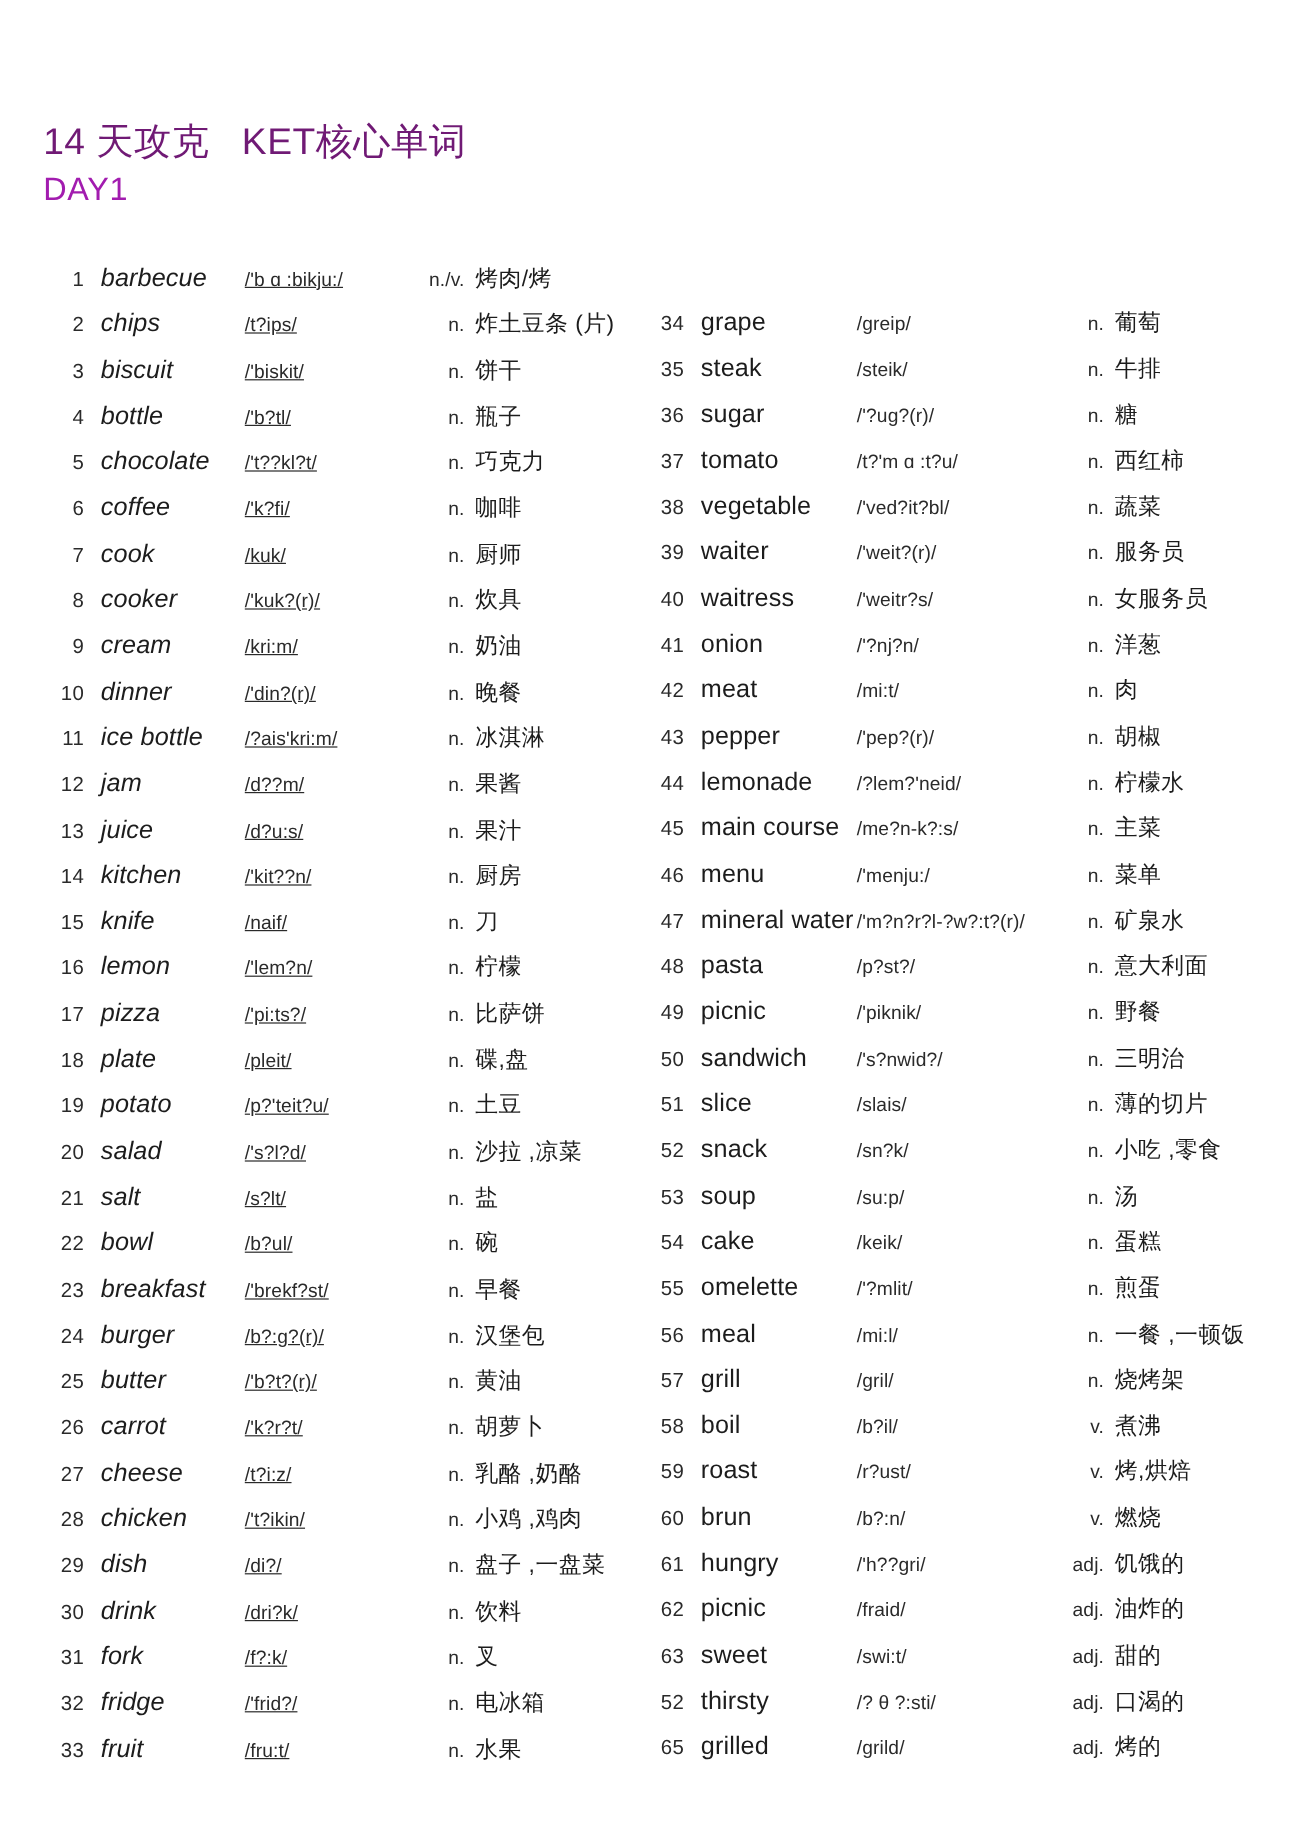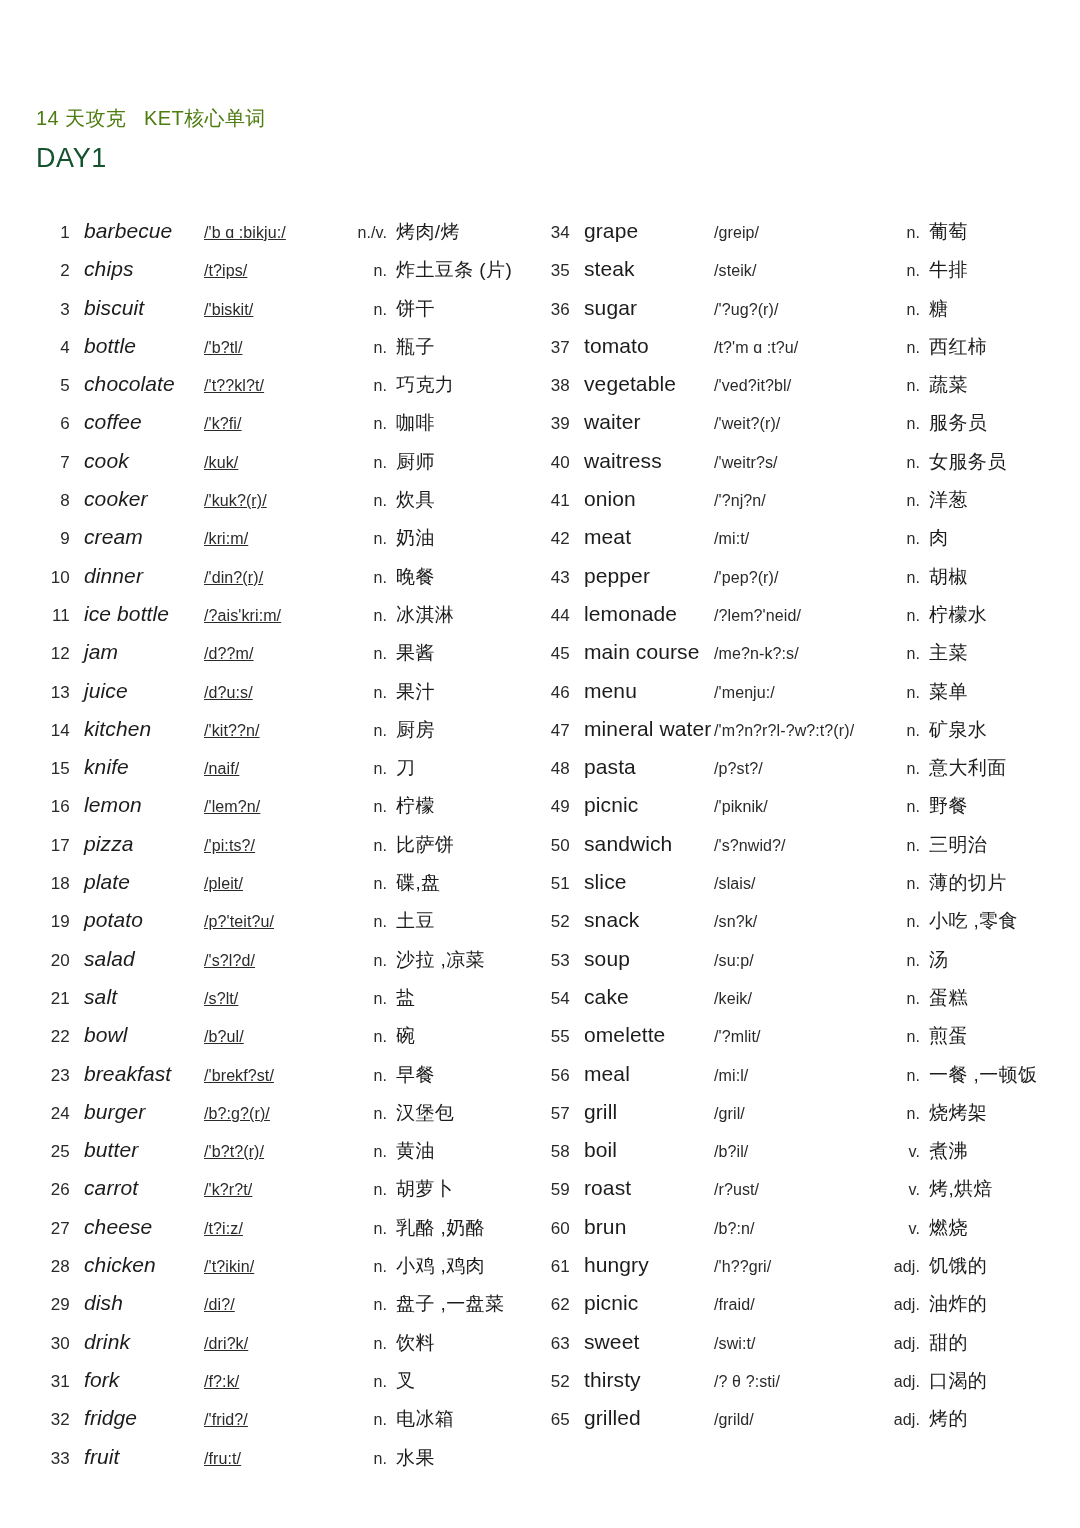--- a/index.html
+++ b/index.html
@@ -24,47 +24,47 @@
   }
 
   
   .title-block {
     position: absolute;
     left: 36px;
     top: 98px;
     width: 700px;
   }
   .title-line-1 {
-    font-size: 20px;
+    font-size: 31px;
     line-height: 40px;
     letter-spacing: 0.4px;
-    color: #4d7c0f;
+    color: #701a75;
     white-space: pre;
   }
   .title-line-2 {
     font-size: 27px;
     line-height: 40px;
     letter-spacing: 0.6px;
-    color: #14532d;
+    color: #a21caf;
     white-space: pre;
   }
 
   
   .columns {
     position: absolute;
     left: 0;
     top: 219px;
     width: 1080px;
   }
   .col {
     position: absolute;
     top: 0;
   }
   .col-left  { left: 36px;  width: 500px; }
-  .col-right { left: 536px; width: 520px; }
+  .col-right { left: 536px; width: 520px; margin-top: 37px; }
 
   .row {
     height: 38.3px;
     display: flex;
     align-items: baseline;
     white-space: nowrap;
   }
 
   .c-num {
     width: 34px;

